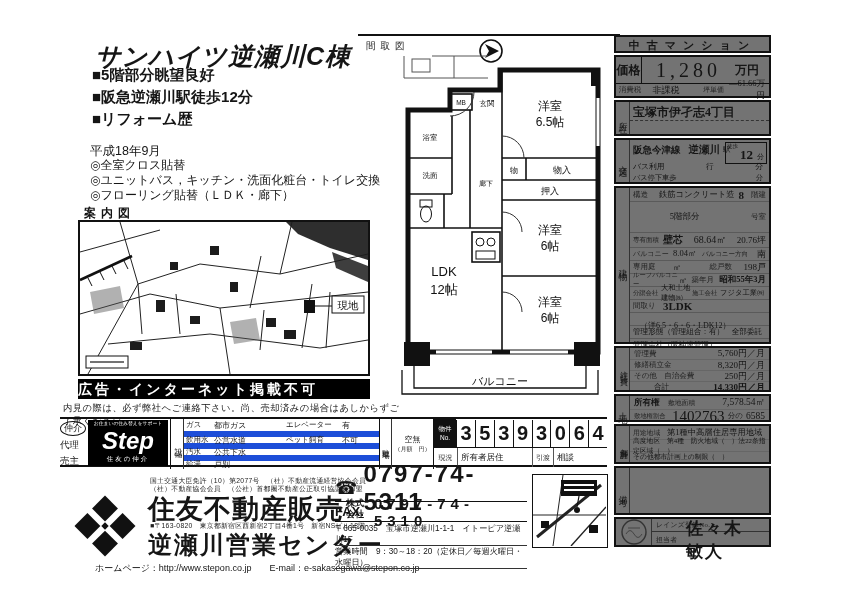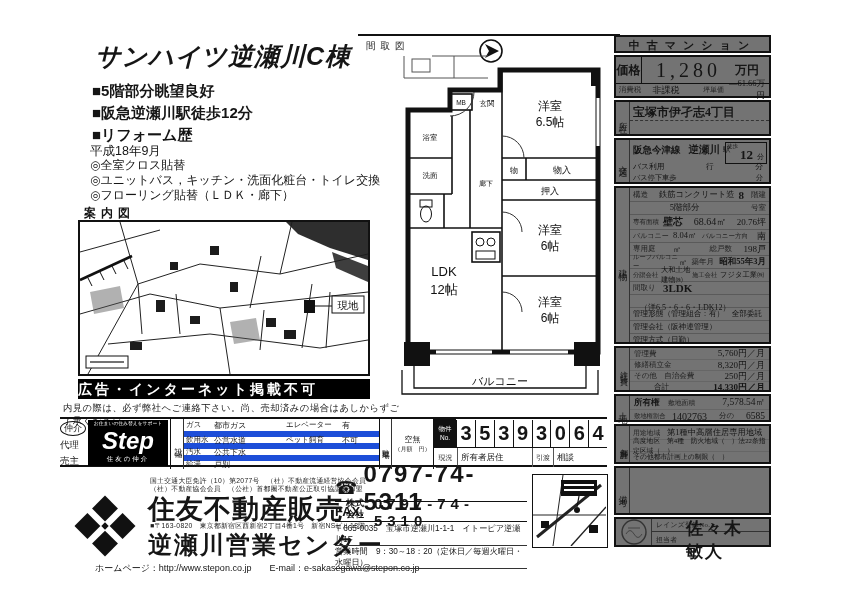--- a/index.html
+++ b/index.html
@@ -38,21 +38,21 @@
   .seal-cell { display:flex; align-items:center; justify-content:center; }
   .smalllab { font-size: 6.8px; color:#222; letter-spacing:.3px; }
   svg text { font-family: "Liberation Sans", "DejaVu Sans", sans-serif; fill:#111; }
 </style>
 </head>
 <body>
 
 <div id="page">
 
   <div class="r title" style="left:66px;top:40px;width:314px;">サンハイツ逆瀬川C棟</div>
-  <div class="r bullets" style="left:92px;top:80px;">
+  <div class="r bullets" style="left:92px;top:64px;">
     <div>■5階部分眺望良好</div>
     <div>■阪急逆瀬川駅徒歩12分</div>
     <div>■リフォーム歴</div>
   </div>
   <div class="r" style="left:90px;top:143px;font-size:12.5px;">平成18年9月</div>
   <div class="r reform" style="left:90px;top:158px;">
     <div>◎全室クロス貼替</div>
     <div>◎ユニットバス，キッチン・洗面化粧台・トイレ交換</div>
     <div>◎フローリング貼替（ＬＤＫ・廊下）</div>
   </div>
@@ -261,21 +261,21 @@
 
   <div class="rbox row" style="top:186px;height:158px;">
     <span class="vlab">建物</span>
     <span style="flex:1;align-self:stretch;font-size:8.3px;">
       <span class="row thin" style="height:13px;padding:0 3px;">
         <span class="cell-lab" style="flex:0 0 26px;">構造</span>
         <span style="flex:1;">鉄筋コンクリート造</span>
         <span style="font-size:11px;font-weight:700;">8</span>
         <span class="cell-lab" style="flex:0 0 22px;text-align:right;">階建</span>
       </span>
-      <span class="row thin" style="height:12px;padding:6px 3px;">
+      <span class="row thin" style="height:12px;padding:15px 3px;">
         <span style="flex:1;text-align:center;font-size:8.5px;">5階部分</span>
         <span class="cell-lab" style="flex:0 0 30px;text-align:right;">号室</span>
       </span>
       <span class="row thin" style="height:15px;padding:0 3px;">
         <span class="cell-lab" style="flex:0 0 30px;font-size:6.5px;">専有面積</span>
         <span style="font-size:10px;font-weight:700;">壁芯</span>
         <span style="flex:1;text-align:center;font-size:10px;">68.64㎡</span>
         <span style="font-size:9px;">20.76坪</span>
       </span>
       <span class="row thin" style="height:13px;padding:0 3px;">
@@ -346,21 +346,21 @@
   <div class="rbox row" style="top:394px;height:28px;">
     <span class="vlab">土地</span>
     <span style="flex:1;align-self:stretch;">
       <span class="row" style="height:13px;padding:0 4px;">
         <span style="font-size:8.5px;font-weight:600;flex:0 0 34px;">所有権</span>
         <span class="cell-lab" style="flex:1;font-size:6.8px;">敷地面積</span>
         <span style="font-size:9.5px;">7,578.54㎡</span>
       </span>
       <span class="row" style="height:13px;padding:0 4px;border-top:1px solid #666;">
         <span class="cell-lab" style="flex:0 0 38px;font-size:6.3px;">敷地権割合</span>
-        <span style="font-size:10px;">1402763</span>
+        <span style="font-size:15px;">1402763</span>
         <span class="cell-lab" style="flex:1;text-align:center;">分の</span>
         <span style="font-size:9.5px;">6585</span>
       </span>
     </span>
   </div>
 
   <div class="rbox row" style="top:424px;height:40px;">
     <span class="vlab" style="letter-spacing:1px;font-size:8px;">都市計画</span>
     <span style="flex:1;align-self:stretch;">
       <span class="row" style="height:13px;padding:0 3px;">

